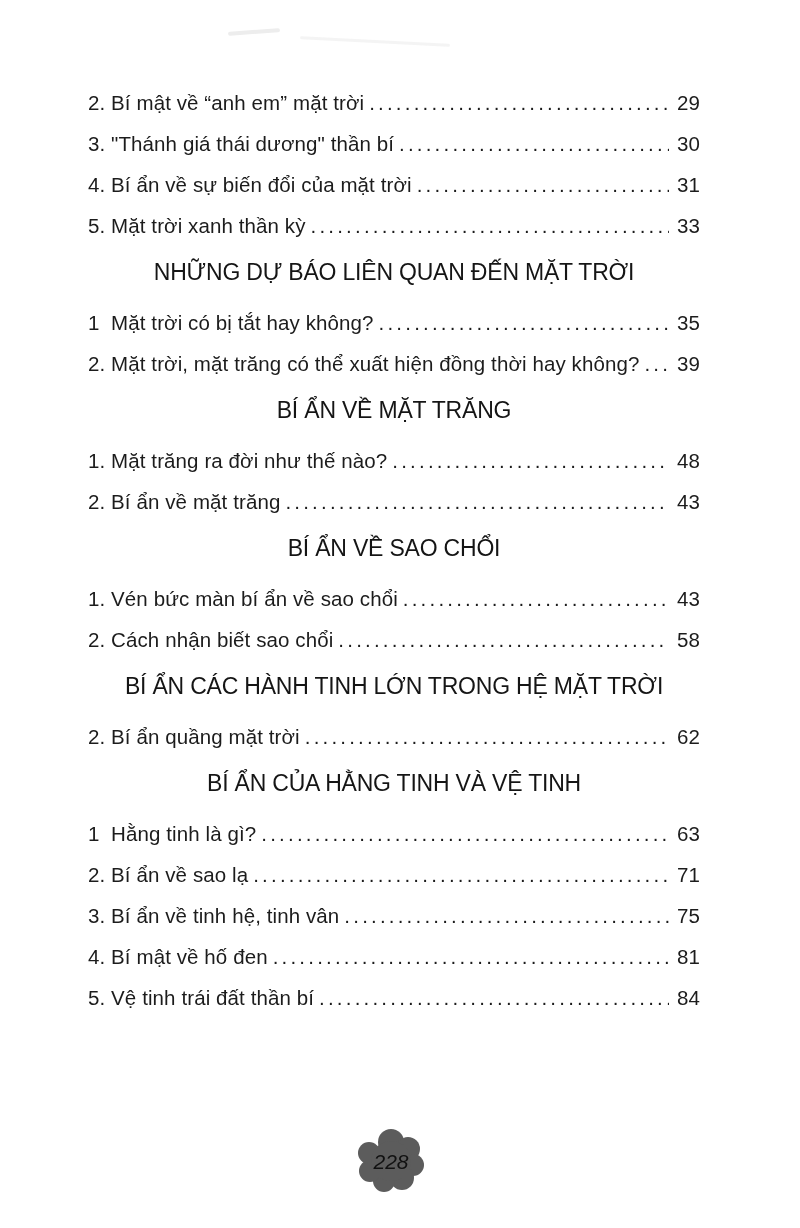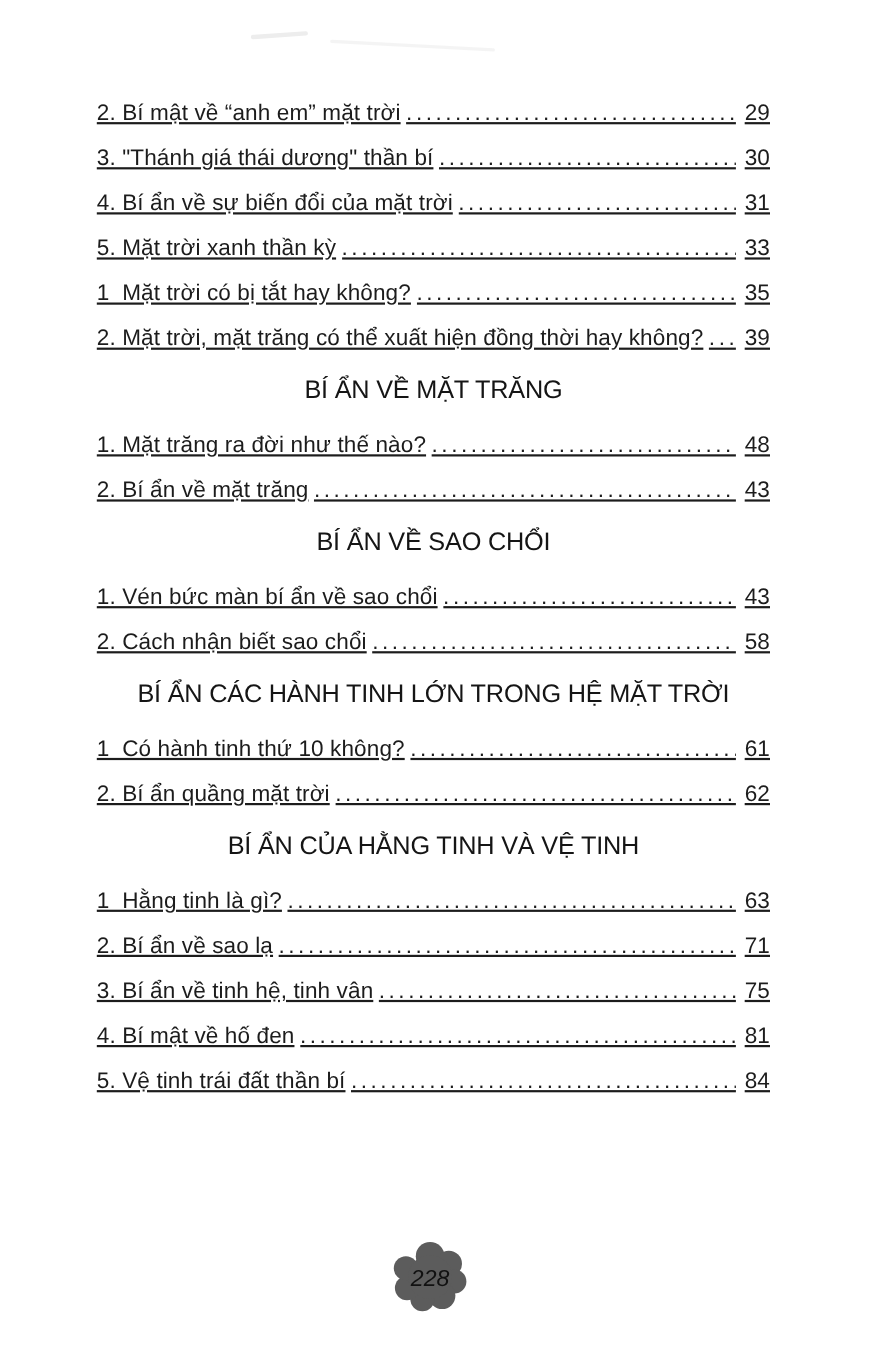--- a/index.html
+++ b/index.html
@@ -25,21 +25,20 @@
     top: 82px;
     width: 612px;
   }
   .entry {
     display: flex;
     align-items: flex-start;
     height: 41px;
     line-height: 41px;
     font-size: 20.5px;
     letter-spacing: 0.1px;
-    text-decoration: underline;
   }
   .entry .label { white-space: pre; }
   .entry .dots {
     flex: 1;
     overflow: hidden;
     white-space: nowrap;
     margin: 0 3px 0 5px;
     min-width: 10px;
   }
   .entry .dots::after {
@@ -104,20 +103,21 @@
       <span class="label">4. Bí ẩn về sự biến đổi của mặt trời</span>
       <span class="dots"></span>
       <span class="pagenum">31</span>
     </div>
     <div class="entry">
       <span class="label">5. Mặt trời xanh thần kỳ</span>
       <span class="dots"></span>
       <span class="pagenum">33</span>
     </div>
 
+    <div class="toc-heading">NHỮNG DỰ BÁO LIÊN QUAN ĐẾN MẶT TRỜI</div>
     <div class="entry">
       <span class="label">1  Mặt trời có bị tắt hay không?</span>
       <span class="dots"></span>
       <span class="pagenum">35</span>
     </div>
     <div class="entry">
       <span class="label">2. Mặt trời, mặt trăng có thể xuất hiện đồng thời hay không?</span>
       <span class="dots"></span>
       <span class="pagenum">39</span>
     </div>
@@ -140,25 +140,20 @@
       <span class="dots"></span>
       <span class="pagenum">43</span>
     </div>
     <div class="entry">
       <span class="label">2. Cách nhận biết sao chổi</span>
       <span class="dots"></span>
       <span class="pagenum">58</span>
     </div>
 
     <div class="toc-heading">BÍ ẨN CÁC HÀNH TINH LỚN TRONG HỆ MẶT TRỜI</div>
-    <div class="entry">
-      <span class="label">1  Có hành tinh thứ 10 không?</span>
-      <span class="dots"></span>
-      <span class="pagenum">61</span>
-    </div>
     <div class="entry">
       <span class="label">2. Bí ẩn quầng mặt trời</span>
       <span class="dots"></span>
       <span class="pagenum">62</span>
     </div>
 
     <div class="toc-heading">BÍ ẨN CỦA HẰNG TINH VÀ VỆ TINH</div>
     <div class="entry">
       <span class="label">1  Hằng tinh là gì?</span>
       <span class="dots"></span>

